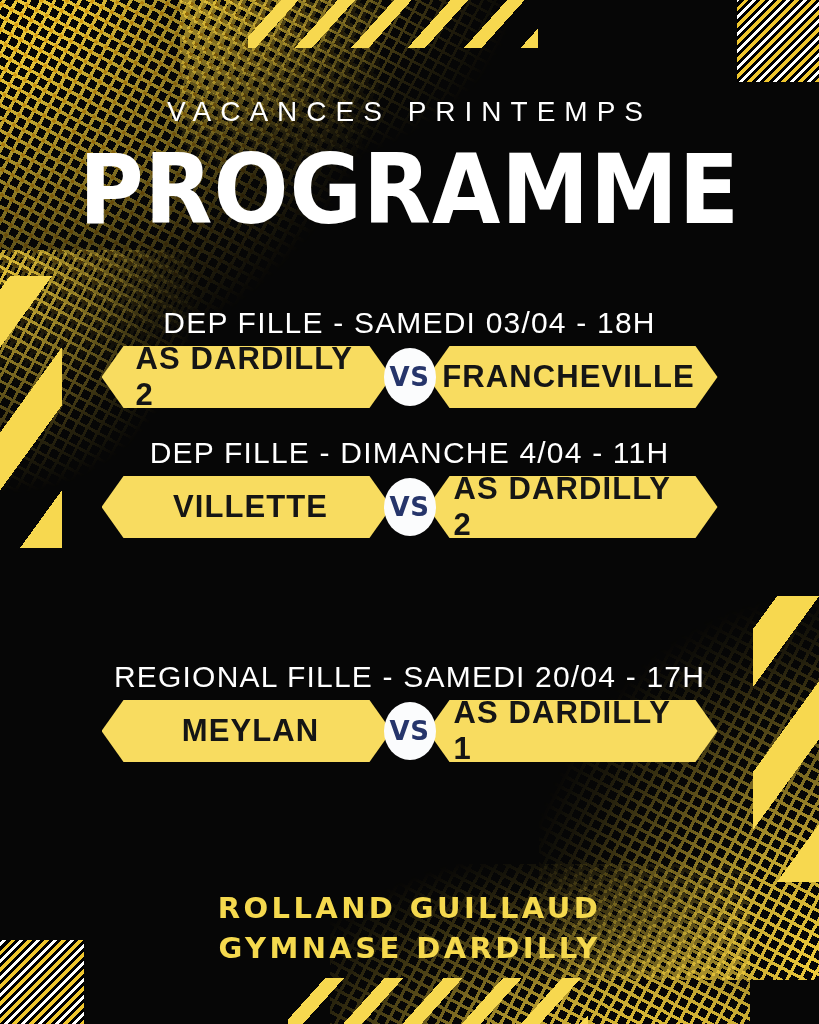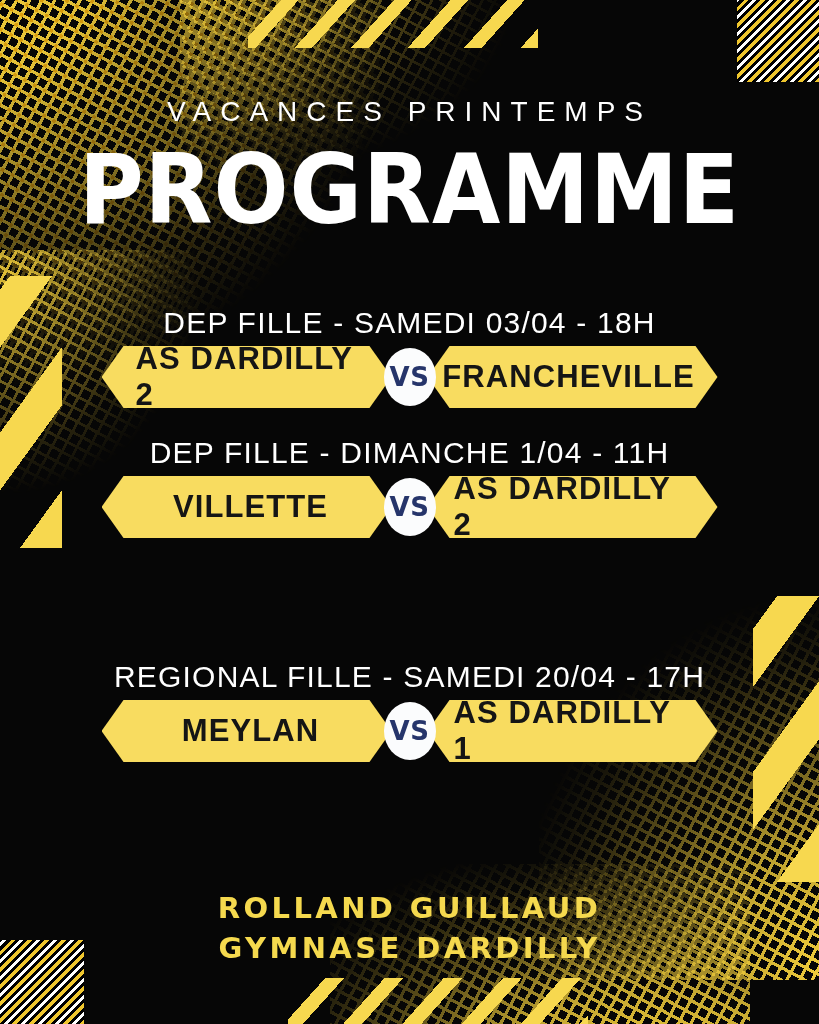--- a/index.html
+++ b/index.html
@@ -255,21 +255,21 @@
     <div class="match-group" id="group-0">
       <div class="match-header">DEP FILLE - SAMEDI 03/04 - 18H</div>
       <div class="match-row">
         <div class="team-pill left">AS DARDILLY 2</div>
         <div class="vs-badge">VS</div>
         <div class="team-pill right">FRANCHEVILLE</div>
       </div>
     </div>
 
     <div class="match-group" id="group-1">
-      <div class="match-header">DEP FILLE - DIMANCHE 1/04 - 11H</div>
+      <div class="match-header">DEP FILLE - DIMANCHE 4/04 - 11H</div>
       <div class="match-row">
         <div class="team-pill left">VILLETTE</div>
         <div class="vs-badge">VS</div>
         <div class="team-pill right">AS DARDILLY 2</div>
       </div>
     </div>
 
     <div class="match-group" id="group-2">
       <div class="match-header">REGIONAL FILLE - SAMEDI 20/04 - 17H</div>
       <div class="match-row">

